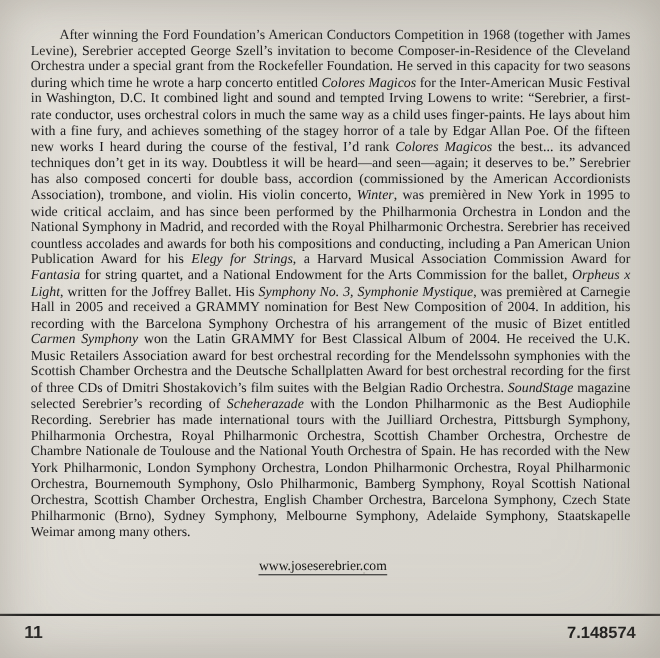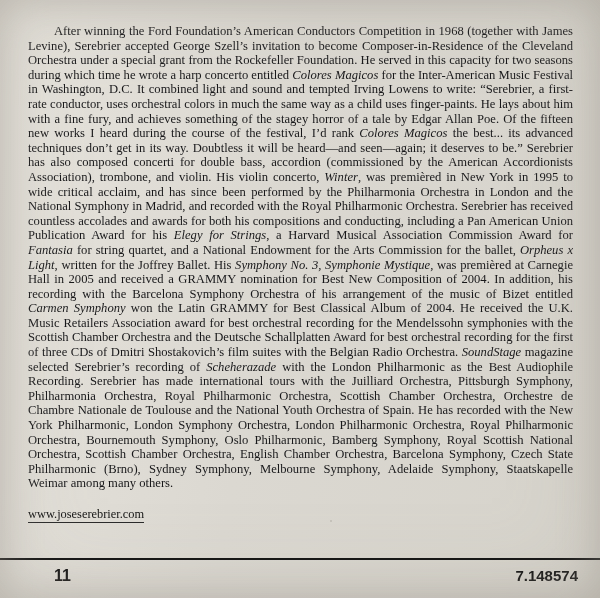--- a/index.html
+++ b/index.html
@@ -44,21 +44,21 @@
     color: #18181a;
     hyphens: none;
   }
   .body-text .indent {
     display: inline-block;
     width: 26px;
   }
   em { font-style: italic; }
   .weblink {
     margin-top: 16px;
-    text-align: left;
+    text-align: center;
     font-size: 12.4px;
     color: #141414;
     padding-right: 14px;
   }
   .weblink span {
     border-bottom: 1px solid #2b2b2b;
     padding-bottom: 1px;
   }
   .footer {
     position: absolute;
@@ -76,21 +76,20 @@
     background: #111;
   }
   .page-number {
     position: absolute;
     left: 22px;
     top: 9px;
     font-family: "Liberation Sans", sans-serif;
     font-weight: bold;
     font-size: 16px;
     color: #111;
-    margin-left: 32px;
   }
   .catalog-number {
     position: absolute;
     right: 22px;
     top: 9px;
     font-family: "Liberation Sans", sans-serif;
     font-weight: bold;
     font-size: 15px;
     color: #111;
   }

